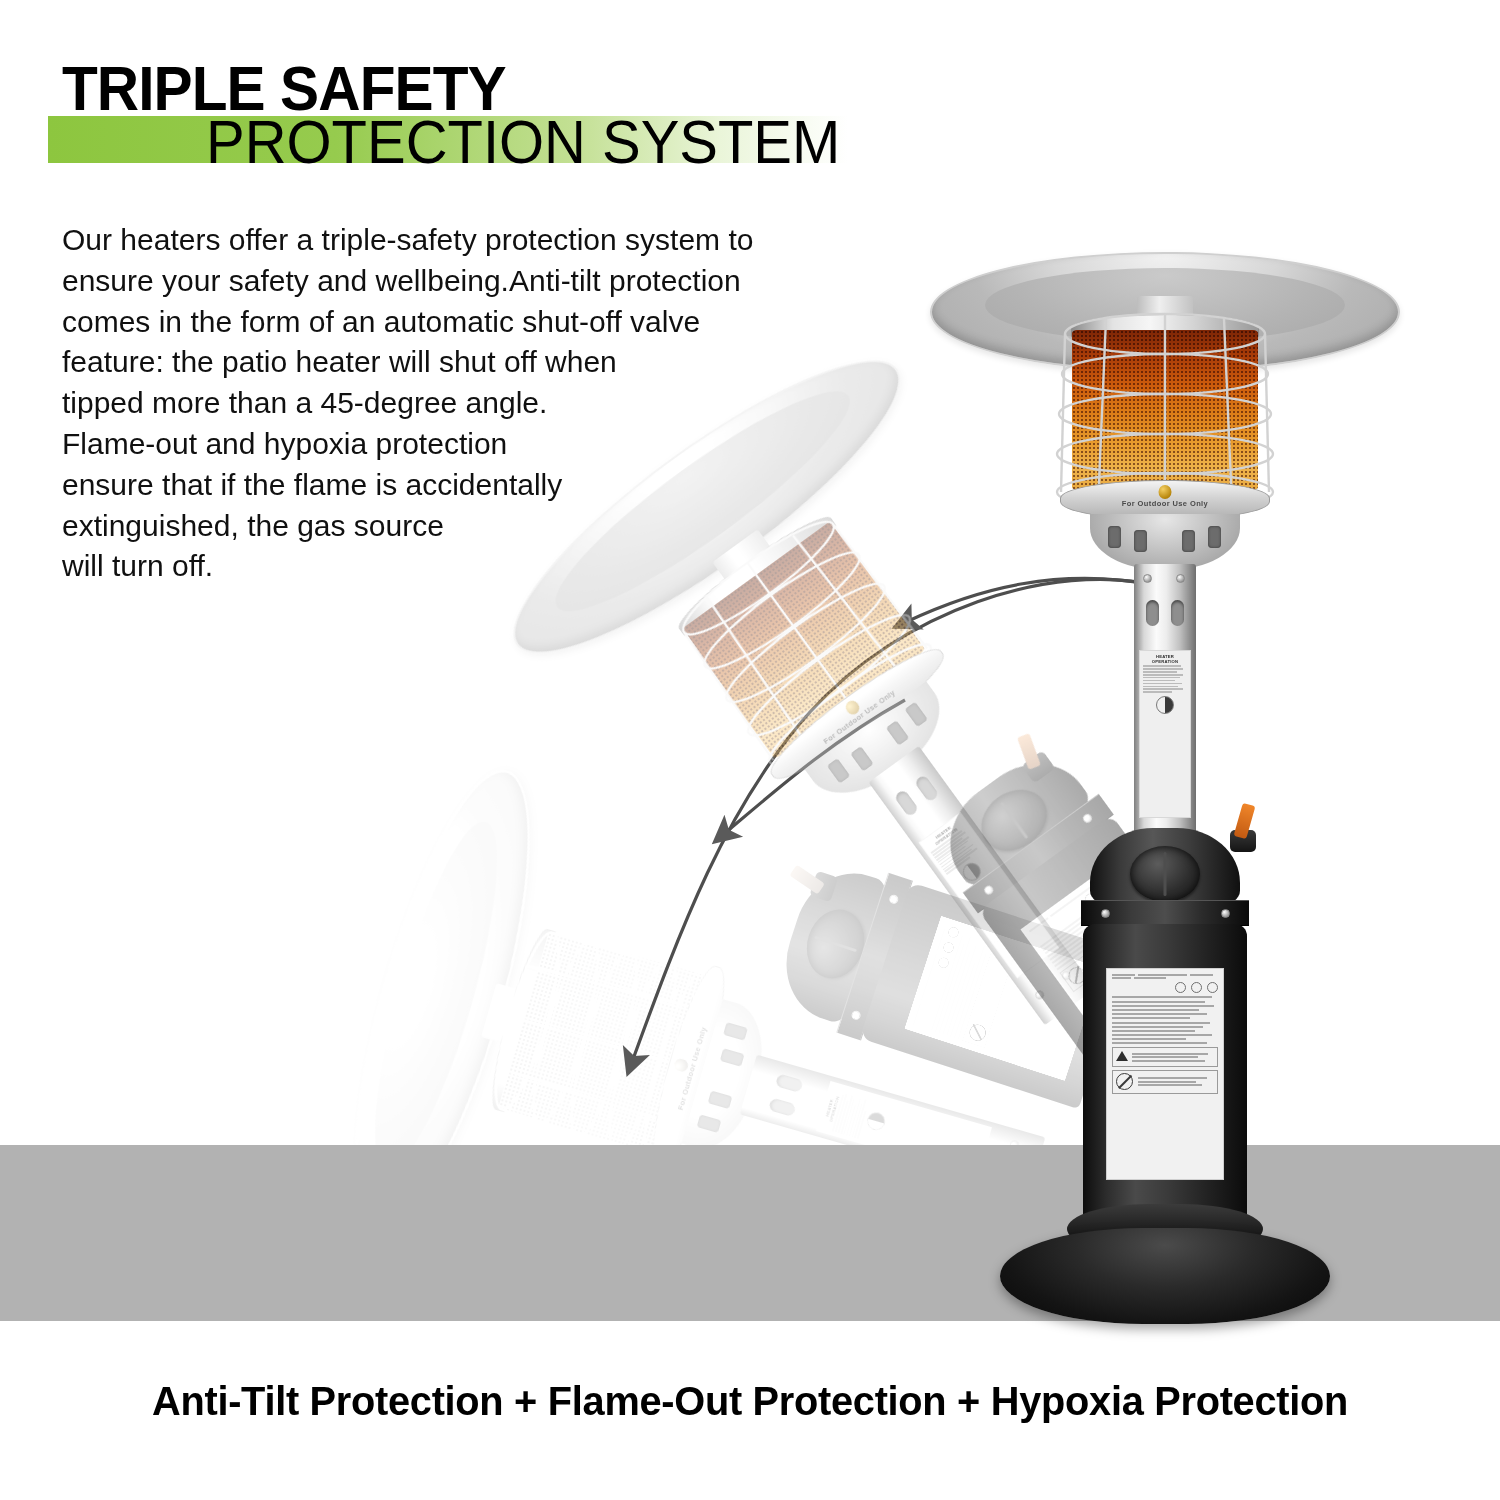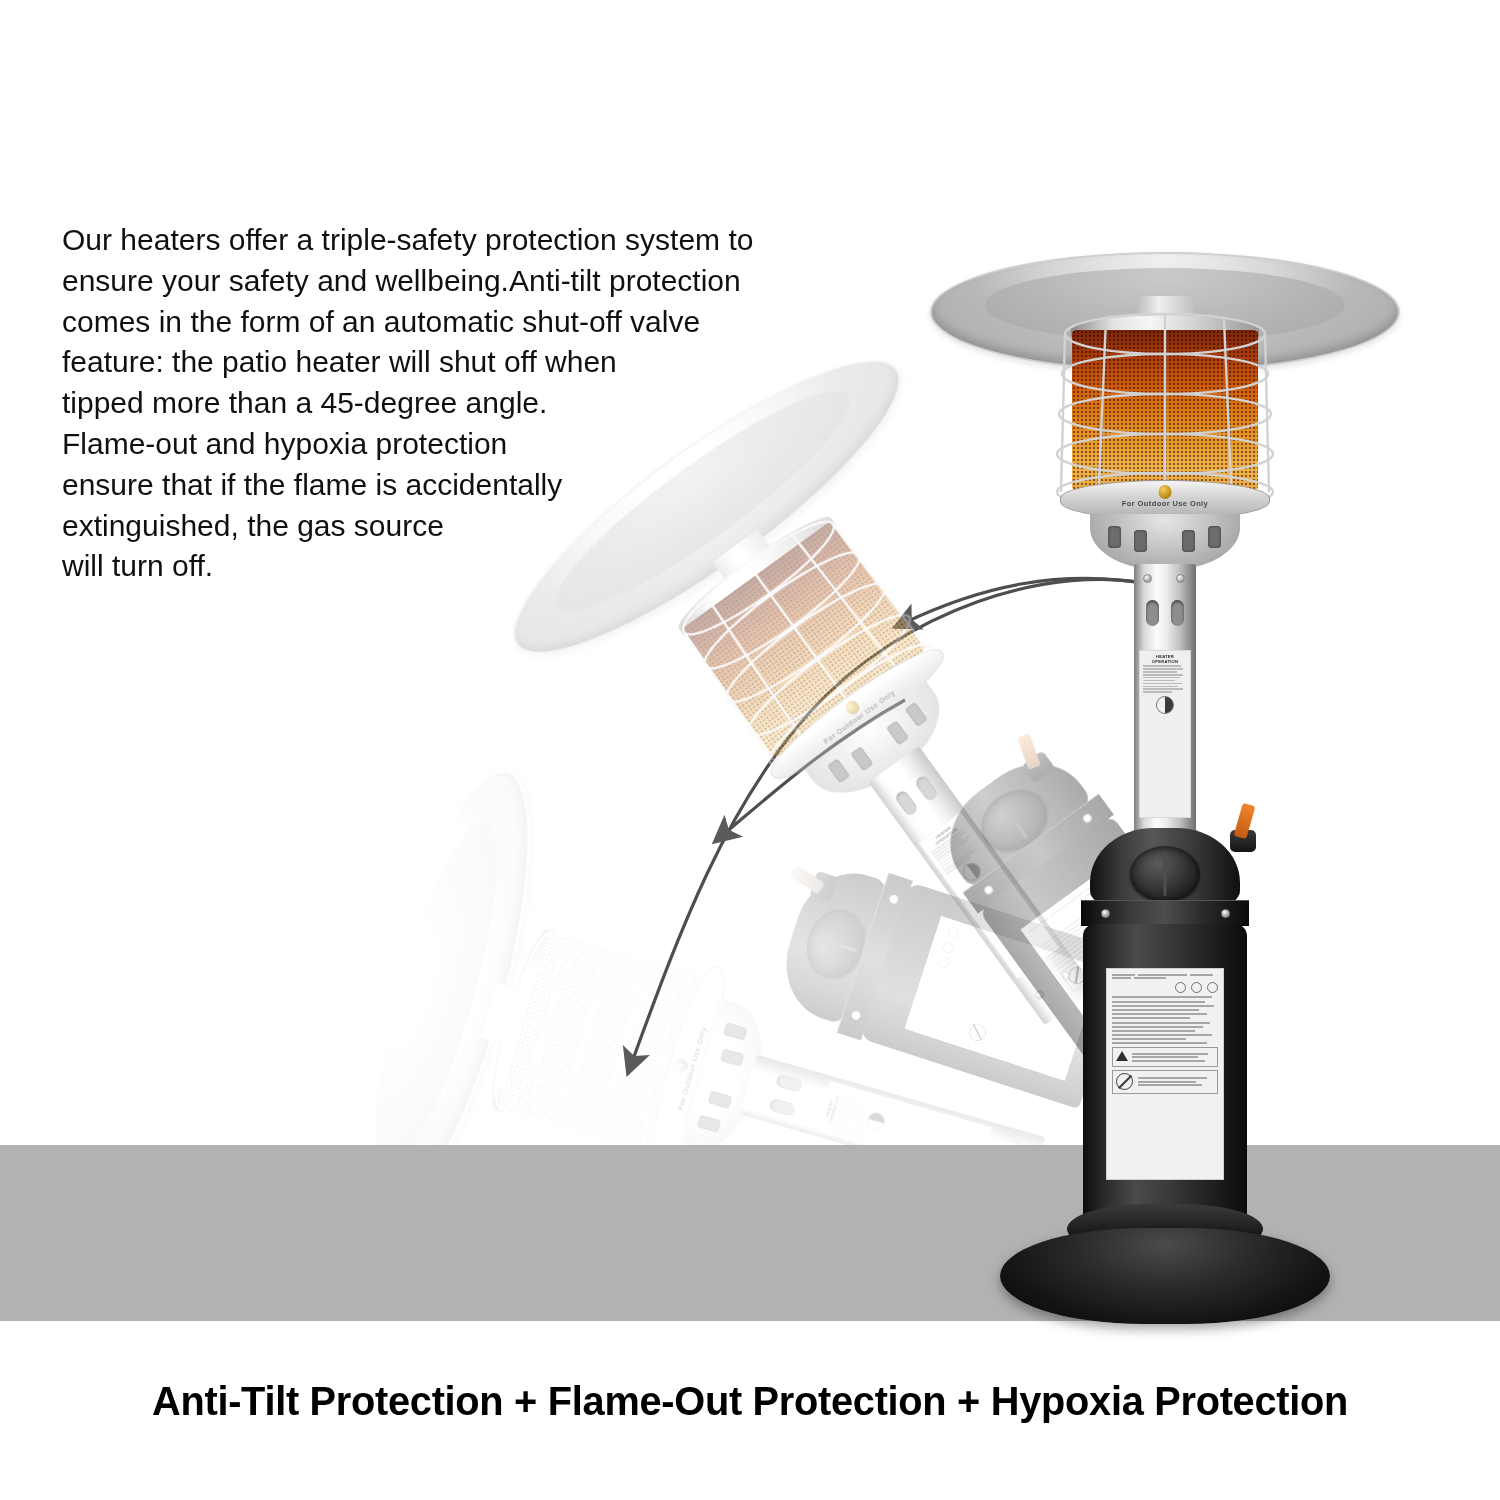--- a/index.html
+++ b/index.html
@@ -539,20 +539,25 @@
             <div class="tl-bar" style="width:84%; margin:1.6px 0"></div>
           </div>
         </div>
       </div>
     </div>
 
     <div class="base-neck" style="top:952px;"></div>
     <div class="base-foot" style="top:976px;"></div>
   </div>
 
+  <div class="hdr">
+    <div class="green-bar"></div>
+    <div class="title-1">TRIPLE SAFETY</div>
+    <div class="title-2">PROTECTION SYSTEM</div>
+  </div>
 
   <div class="body-copy">Our heaters offer a triple-safety protection system to
 ensure your safety and wellbeing.Anti-tilt protection
 comes in the form of an automatic shut-off valve
 feature: the patio heater will shut off when
 tipped more than a 45-degree angle.
 Flame-out and hypoxia protection
 ensure that if the flame is accidentally
 extinguished, the gas source
 will turn off.</div>

